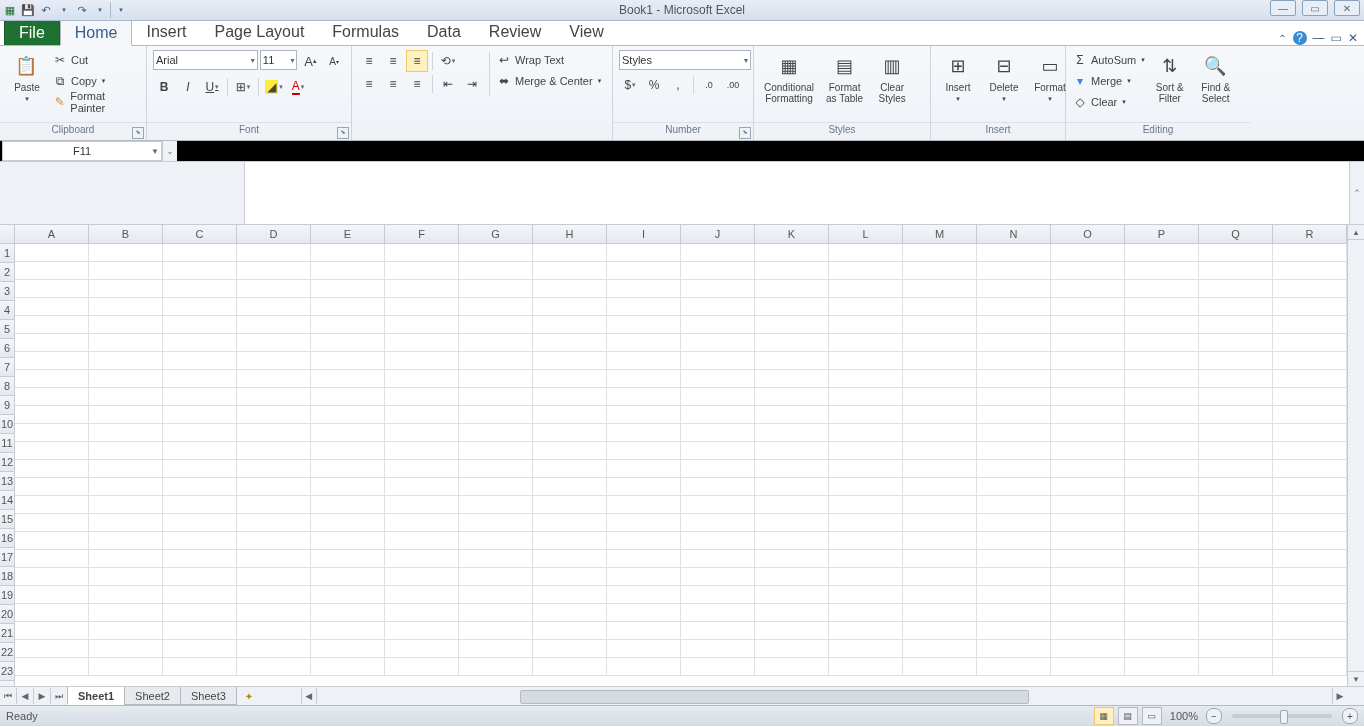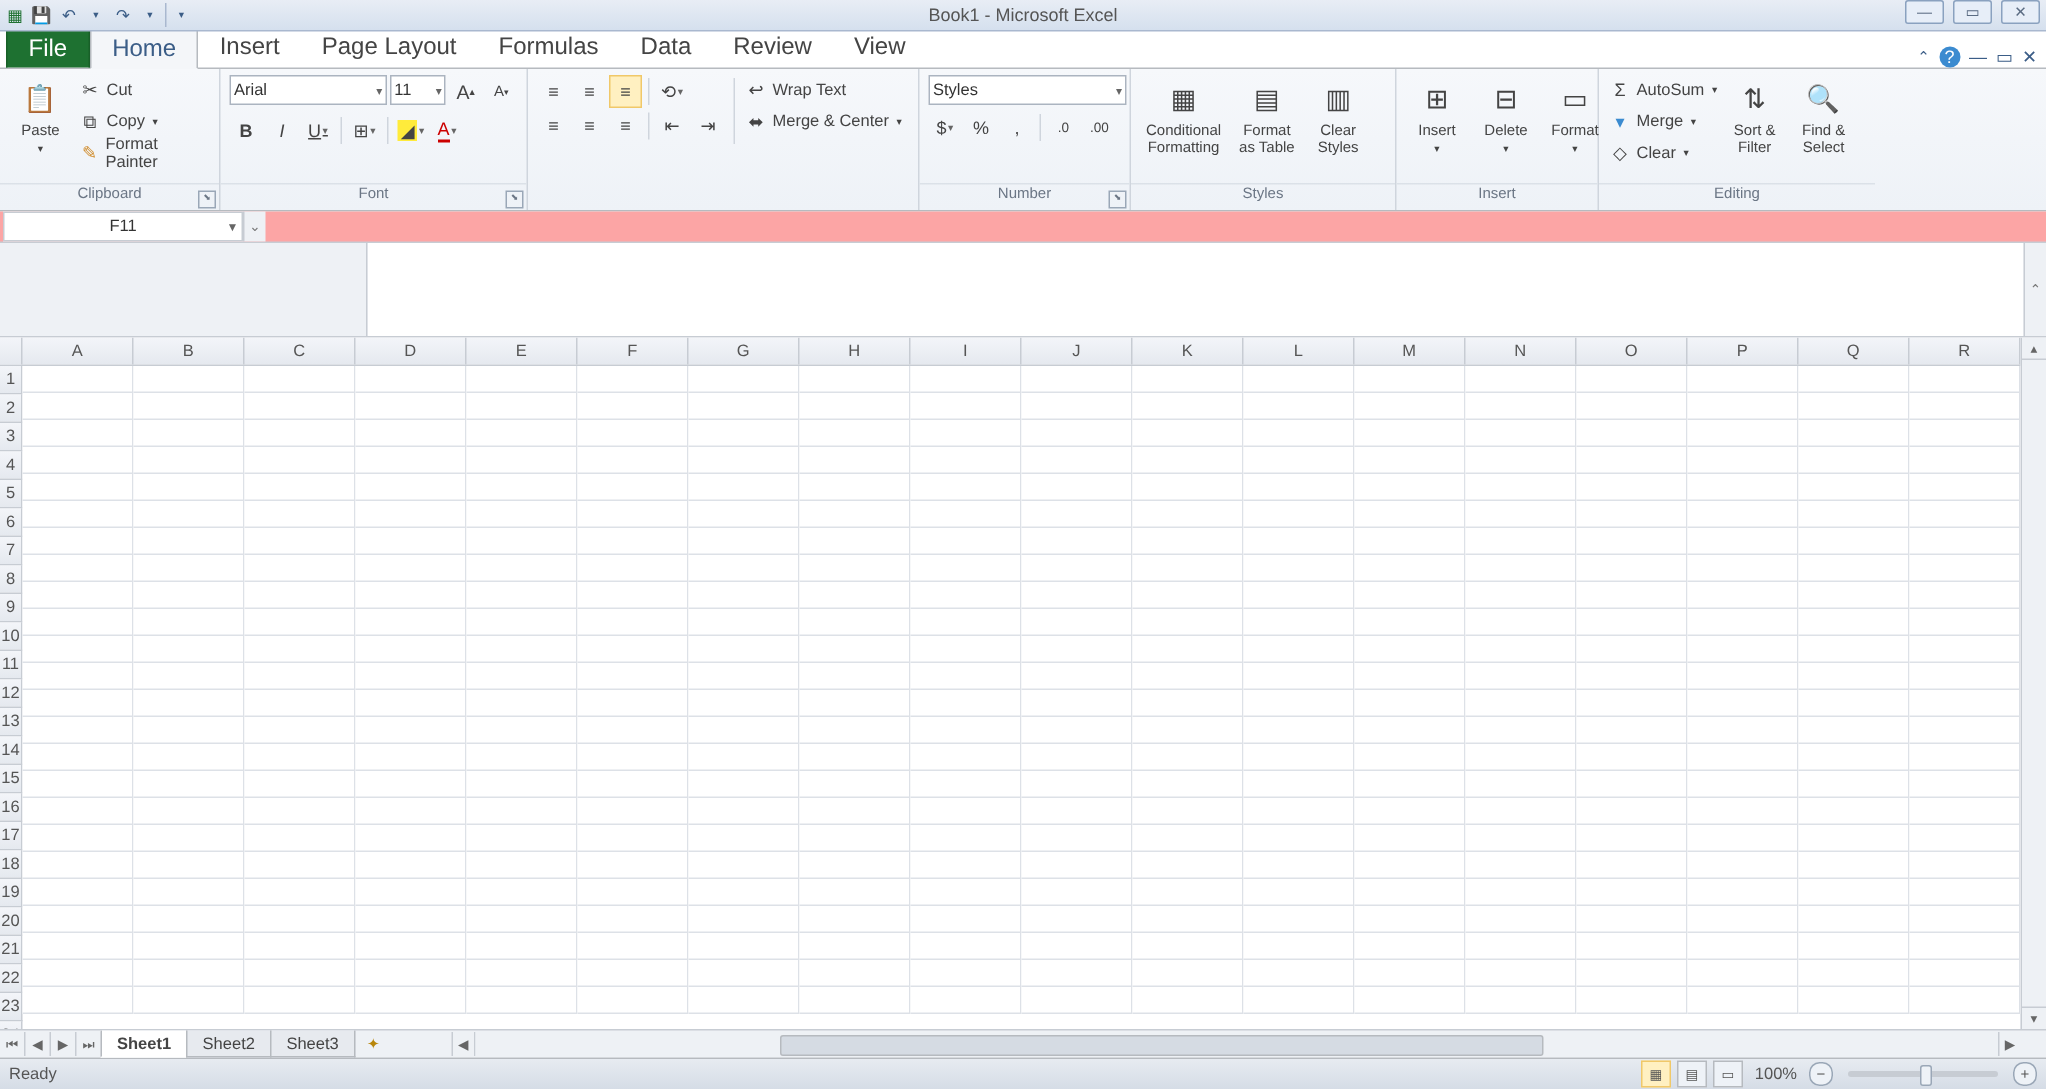--- a/index.html
+++ b/index.html
@@ -24,21 +24,21 @@
 .smallrow{display:flex;align-items:center;gap:3px;height:20px;font-size:11px;color:#444}
 .smallrow .ic{width:16px;height:16px;display:flex;align-items:center;justify-content:center;font-size:12px}
 .stack{display:flex;flex-direction:column;gap:1px}
 .combo{height:18px;border:1px solid #abb4c0;background:#fff;display:flex;align-items:center;padding:0 2px;font-size:11px}
 .combo .dd{margin-left:auto;font-size:8px;color:#666}
 .btnrow{display:flex;gap:2px}
 .ribbtn{width:20px;height:20px;border:1px solid transparent;display:flex;align-items:center;justify-content:center;font-size:12px;color:#444}
 .ribbtn.active{border:1px solid #f0c869;background:#fff0c1}
 .ribbtn .dd{font-size:7px;margin-left:1px;color:#666}
 .sep{width:1px;background:#cfd5dd;margin:2px 2px}
-.namebox-row{height:20px;background:#fca5a5;border-bottom:1px solid #c7ccd3;display:flex;align-items:center}
+.namebox-row{height:20px;background:#000000;border-bottom:1px solid #c7ccd3;display:flex;align-items:center}
 .namebox{width:150px;height:18px;border:1px solid #c7ccd3;background:#fff;margin-left:2px;display:flex;align-items:center;padding:0 4px;font-size:11px;justify-content:center;position:relative}
 .namebox .dd{position:absolute;right:2px;font-size:8px;color:#666}
 .fx-area{flex:1;display:flex;align-items:center;border-left:1px solid #c7ccd3;height:100%}
 .fx-label{width:60px;text-align:right;padding-right:6px;color:#666;font-style:italic;font-size:12px}
 .fx-input{flex:1;height:100%;background:#fff;border:none;font-size:11px;padding:0 4px}
 .fx-expand{width:14px;background:#eef1f5;border-left:1px solid #c7ccd3;height:100%;display:flex;align-items:center;justify-content:center;font-size:9px;color:#777}
 .fx-big{height:62px;background:#fff;border-bottom:1px solid #c7ccd3;display:flex}
 .fx-big-left{width:244px;border-right:1px solid #c7ccd3;background:#eef1f5}
 .grid-wrap{position:relative;height:461px;display:flex;flex-direction:column}
 .colhdr-row{display:flex;height:18px;background:linear-gradient(#f3f5f9,#e5e9ef);border-bottom:1px solid #c7ccd3}

